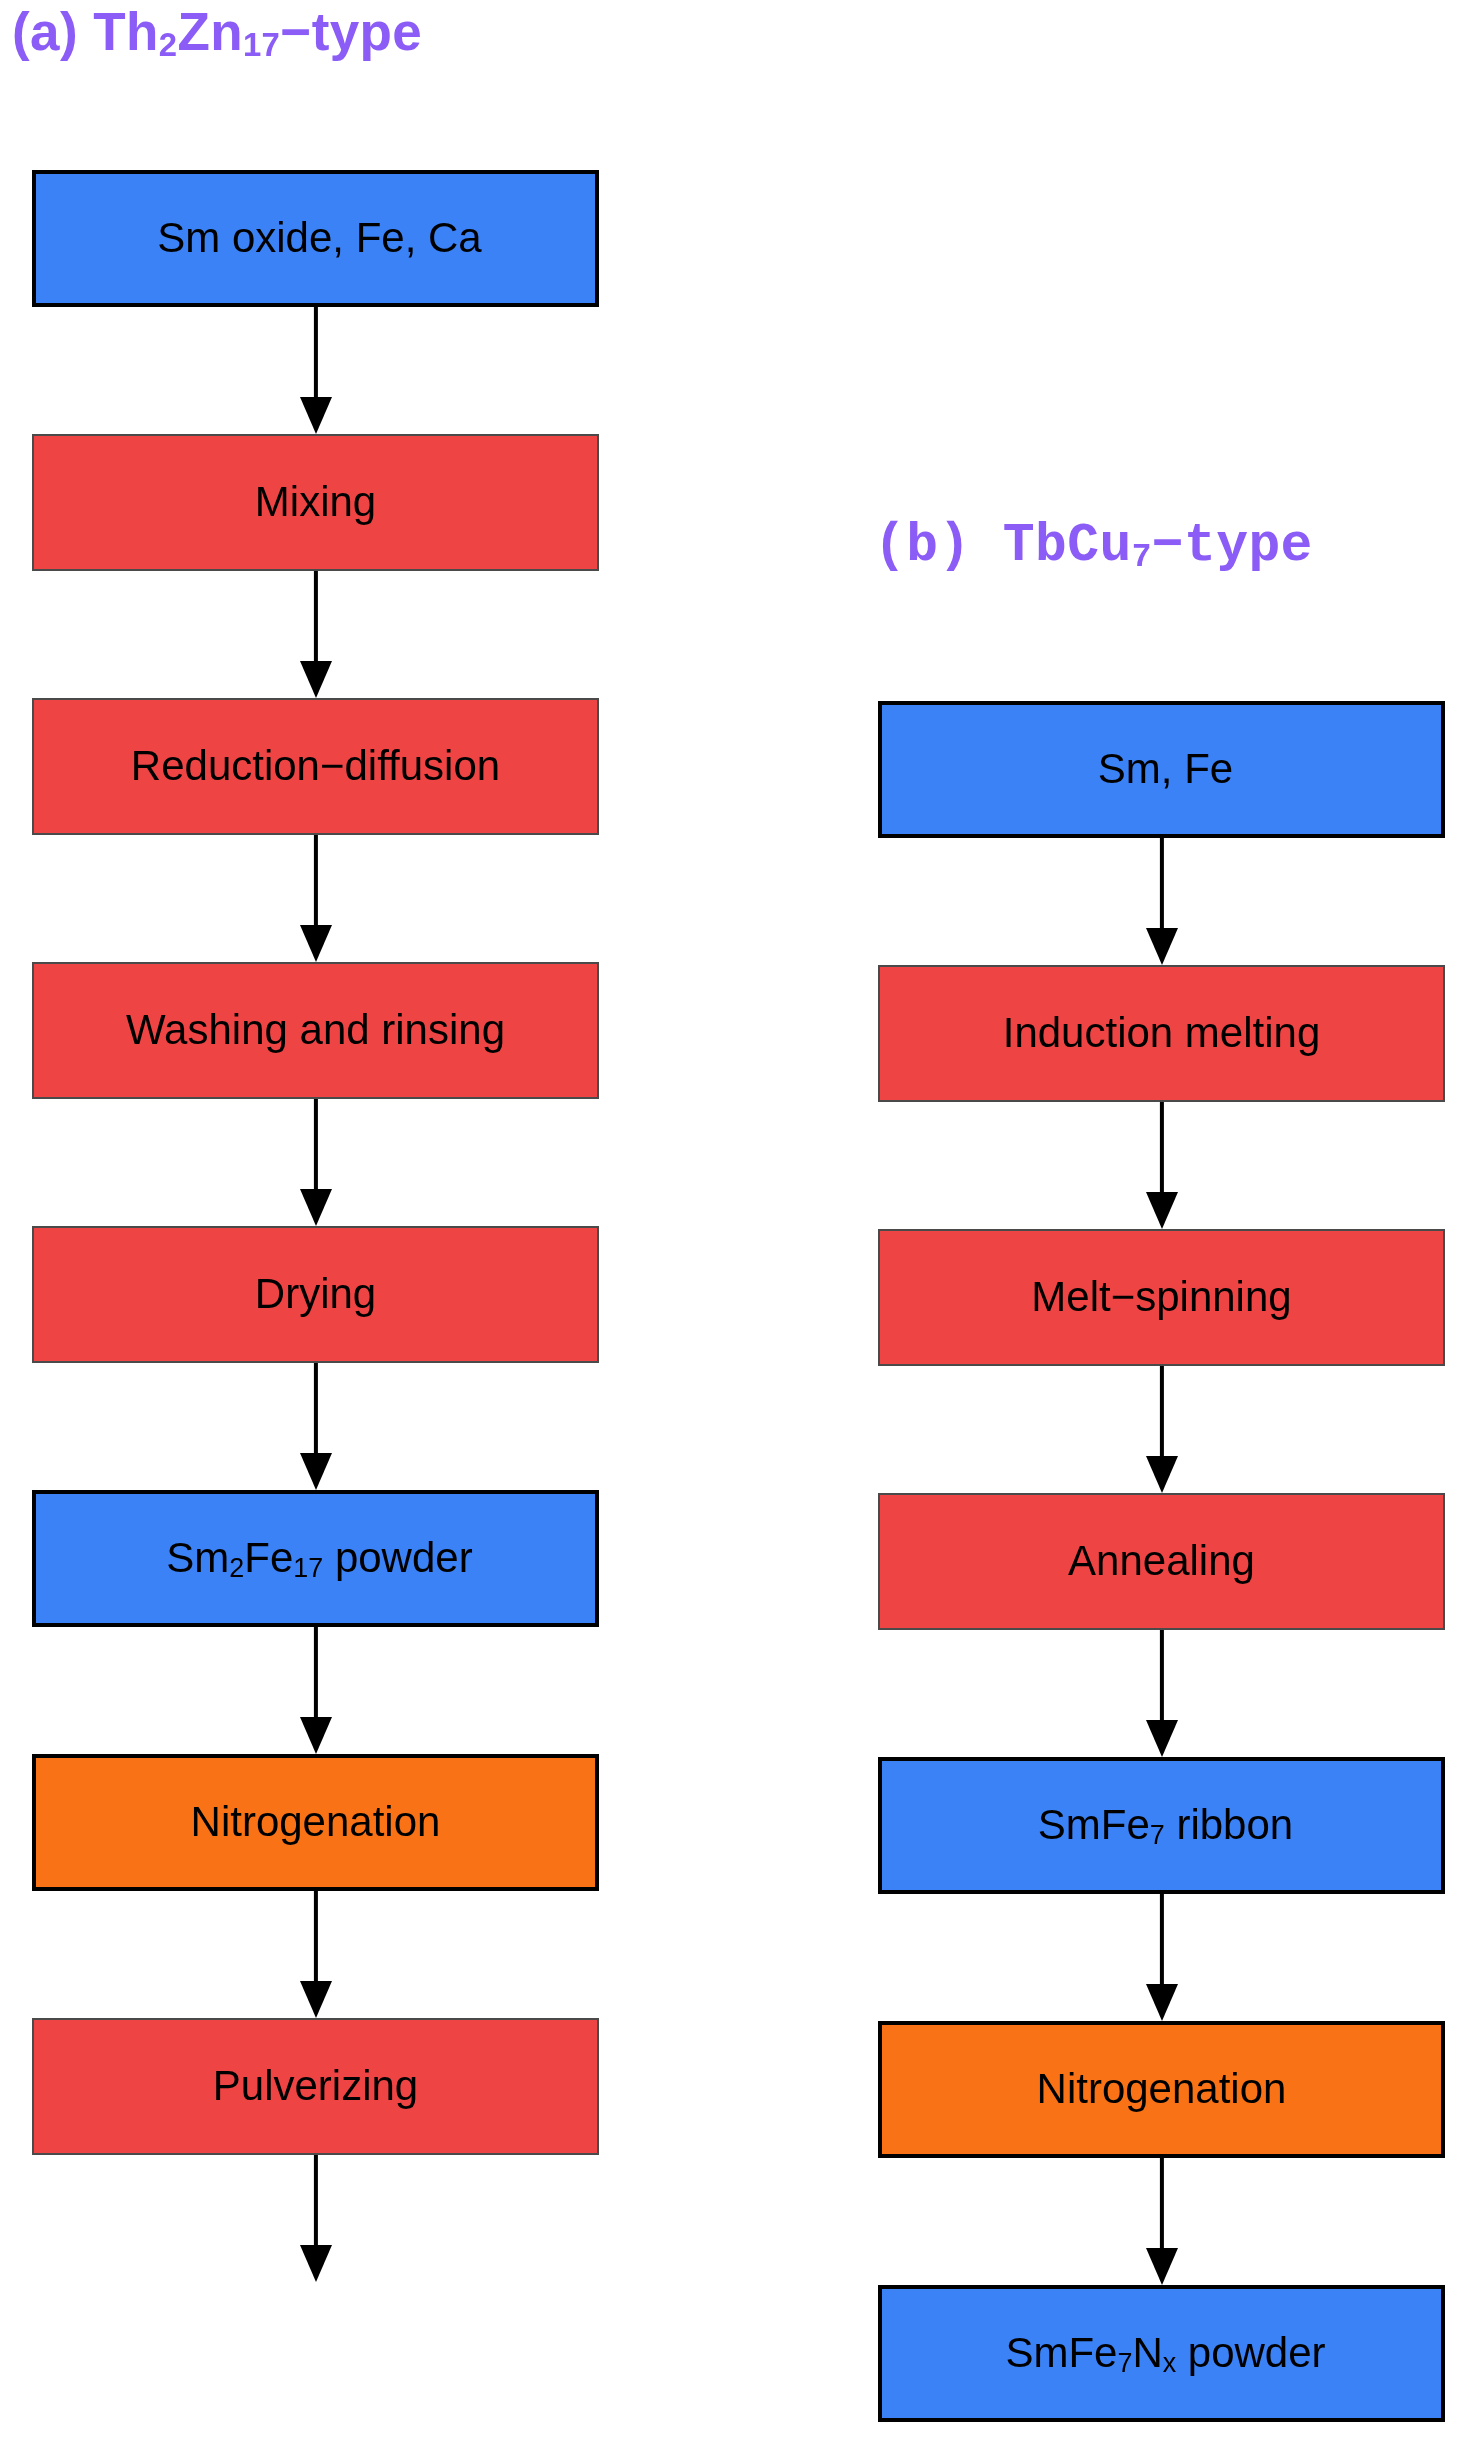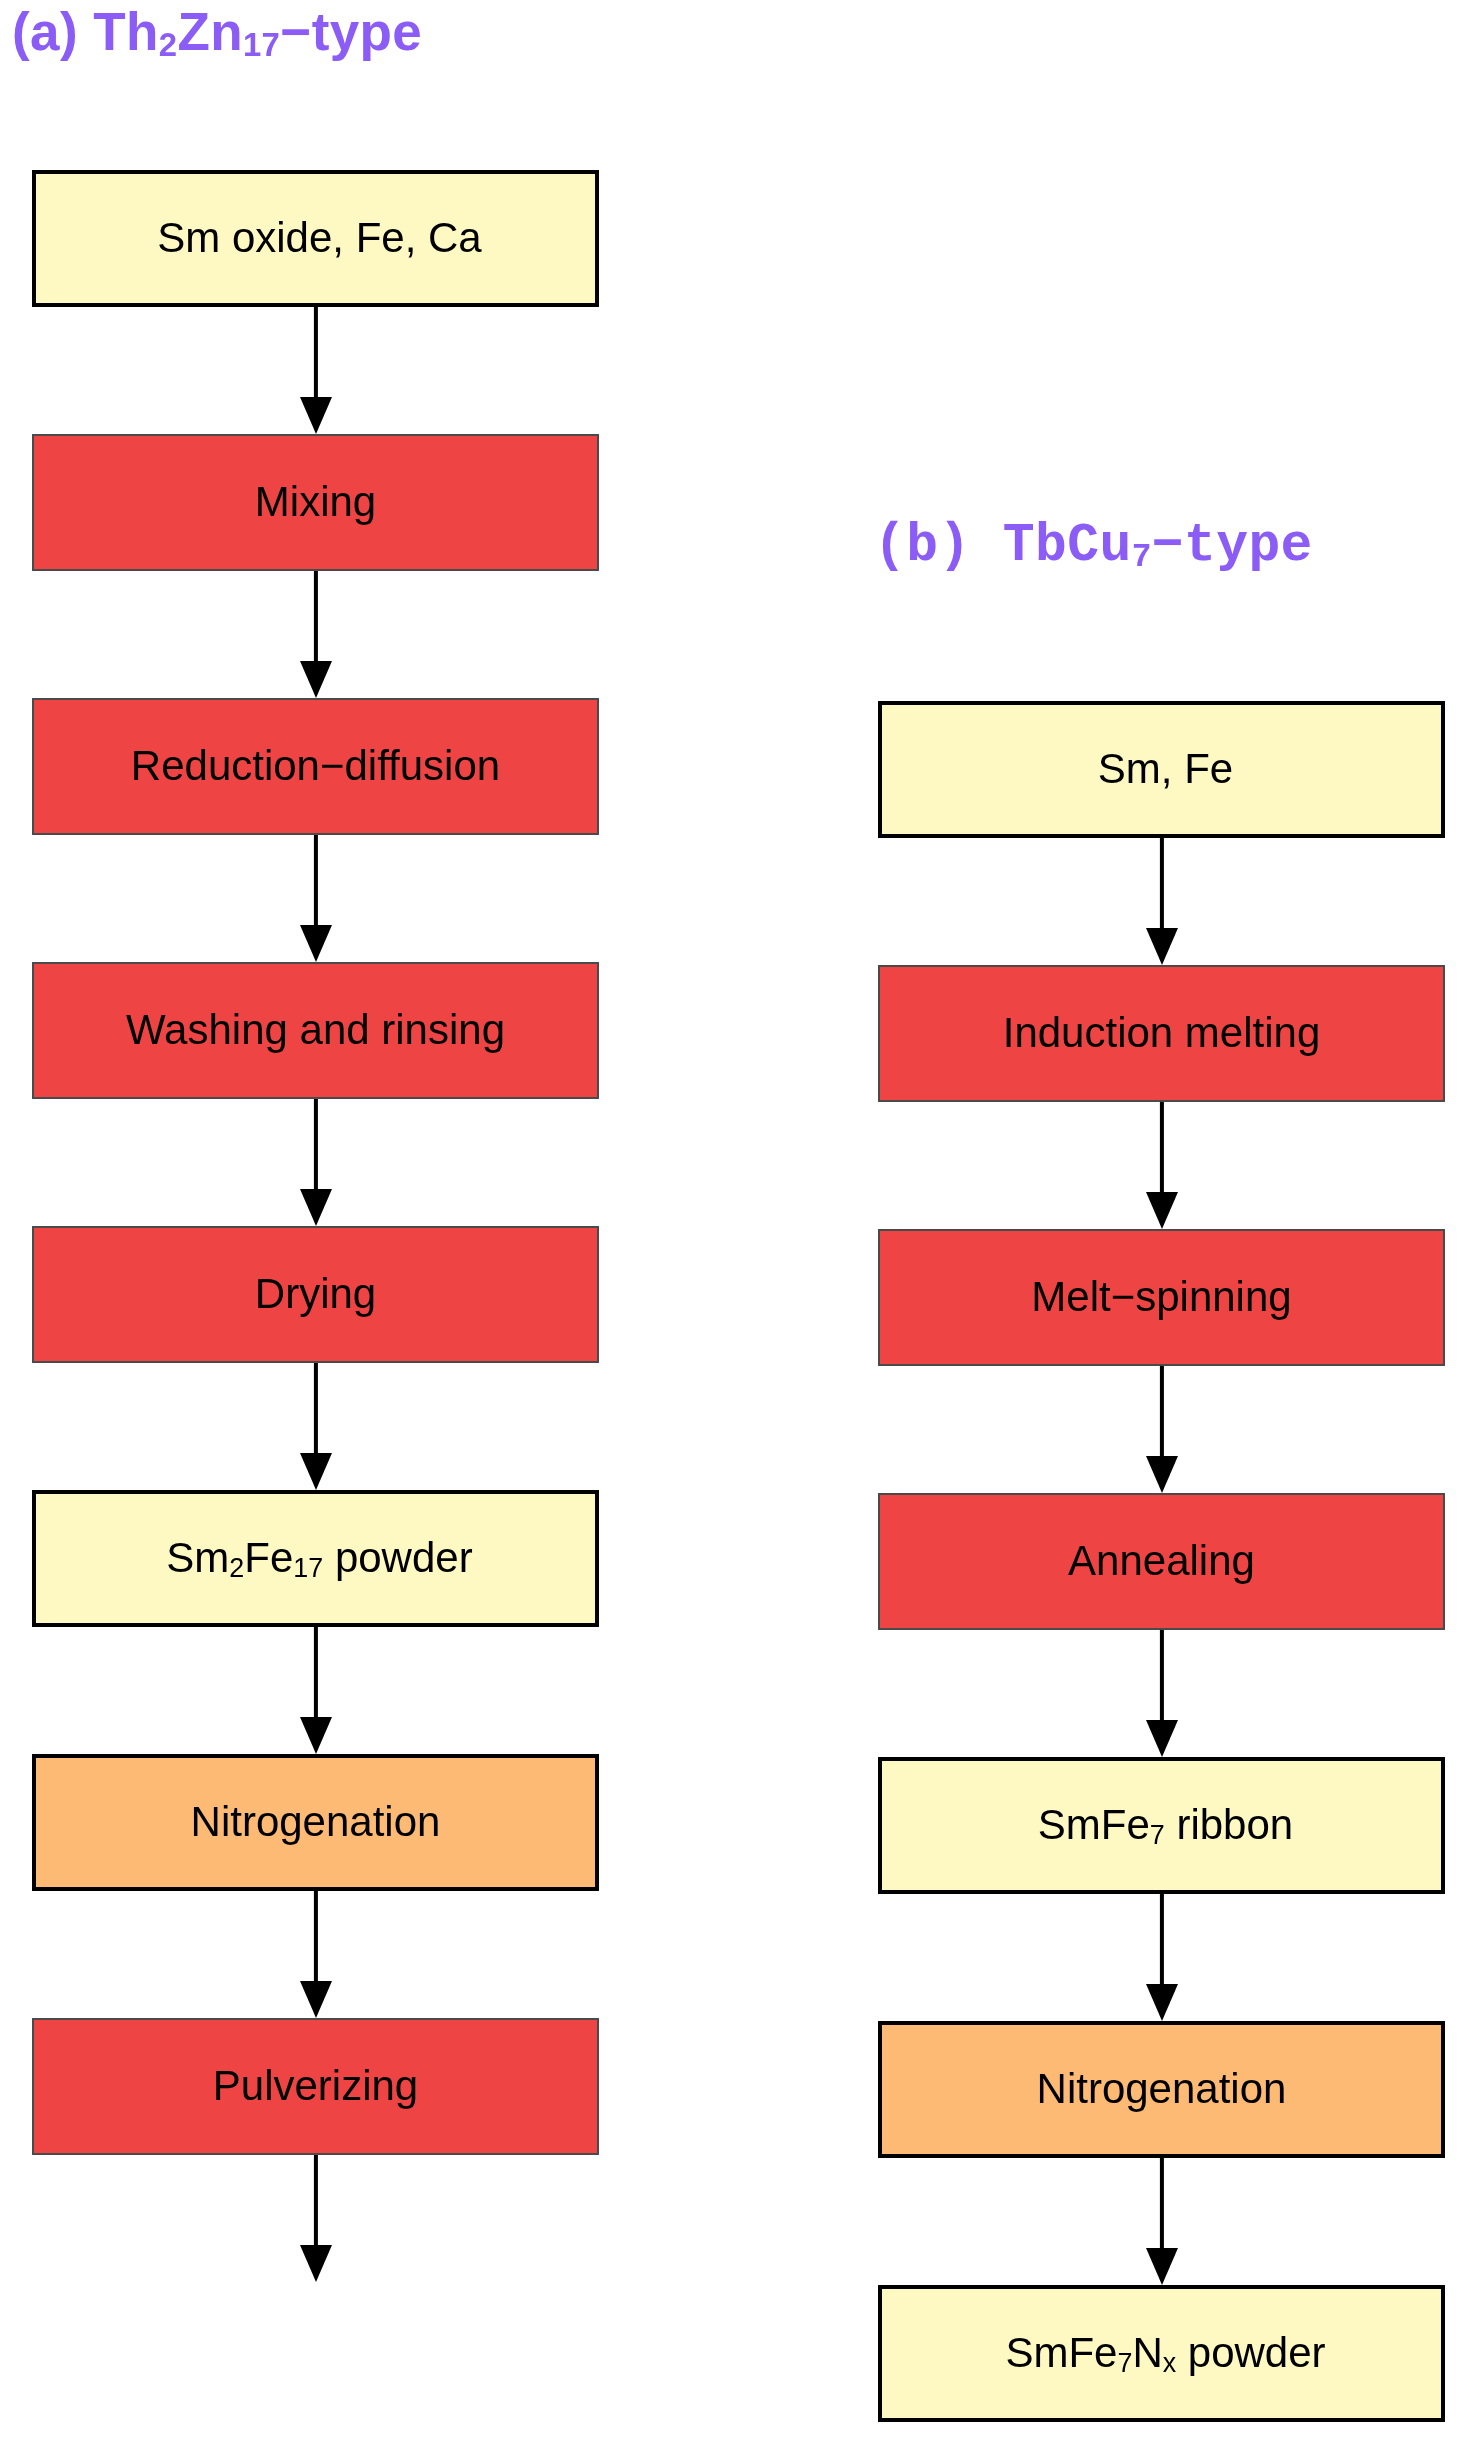--- a/index.html
+++ b/index.html
@@ -65,22 +65,22 @@
     display: flex;
     align-items: center;
     justify-content: center;
     background: #ef4444;
     border: 2.5px solid #4a4a4a;
     margin: 0;
   }
   .node.filled {
     border: 4.2px solid #000000;
   }
-  .node.cyan   { background: #fef9c3; padding-left: 8px; }
-  .node.salmon { background: #fdba74; }
+  .node.cyan   { background: #3b82f6; padding-left: 8px; }
+  .node.salmon { background: #f97316; }
 
   .node-label {
     font-size: 42px;
     line-height: 1.05;
     white-space: nowrap;
     color: #000000;
     letter-spacing: 0px;
   }
   .node-label sub {
     font-size: 0.64em;

